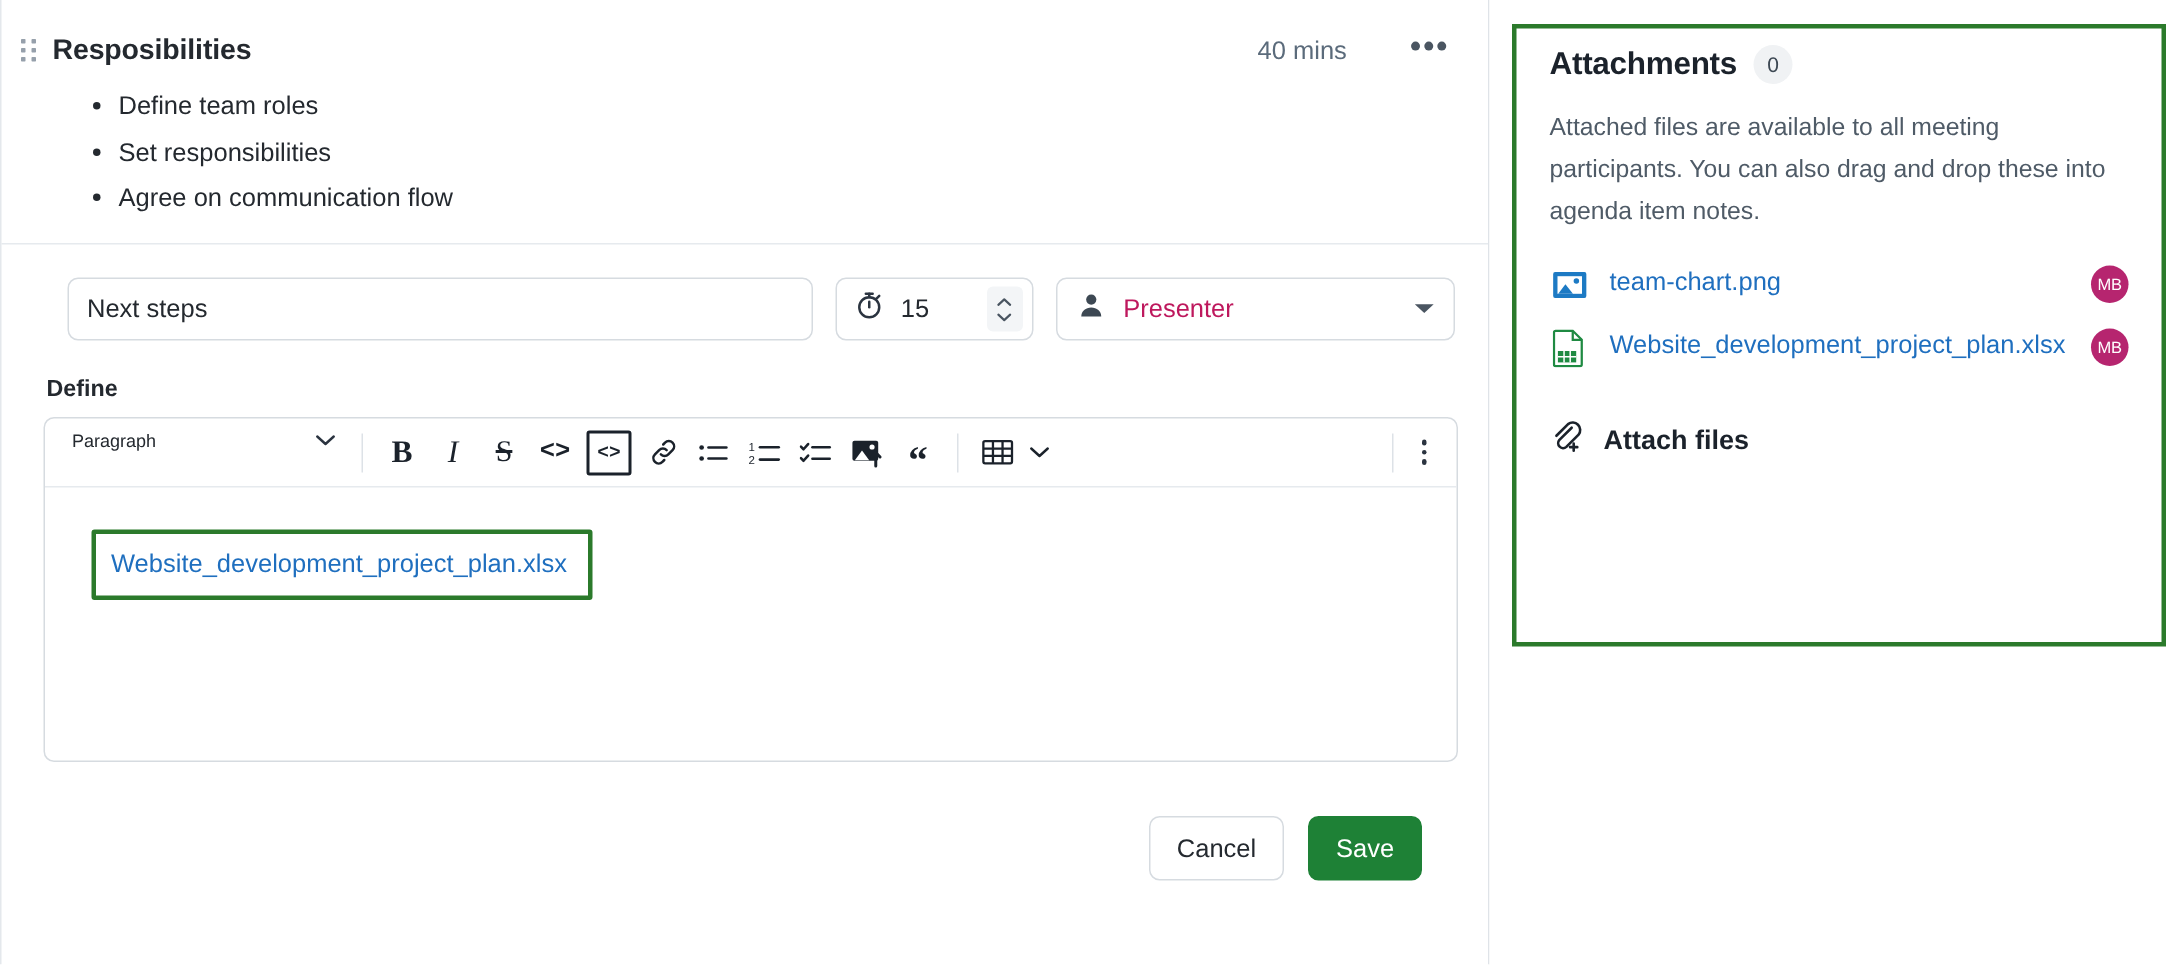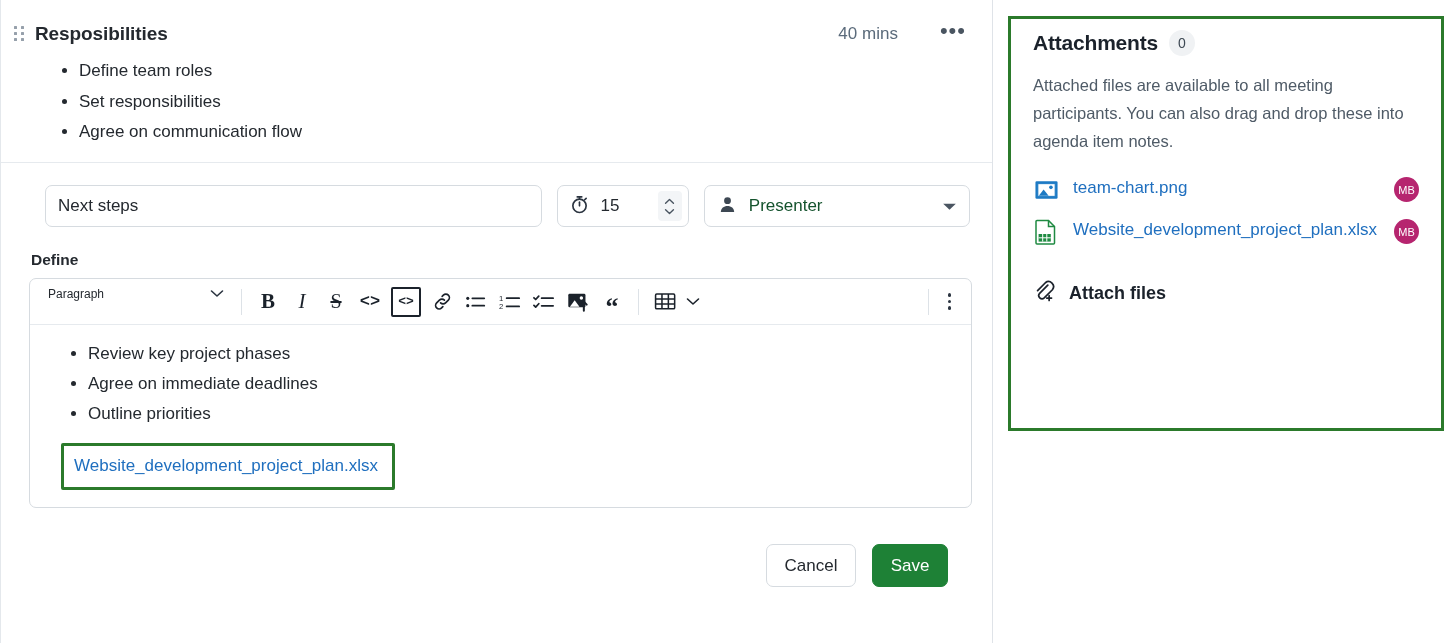--- a/index.html
+++ b/index.html
@@ -165,21 +165,21 @@
     border: 1px solid #d6dbe0;
     border-radius: 7px;
     display: flex;
     align-items: center;
     padding: 0 12px 0 13px;
     background: #fff;
     cursor: pointer;
   }
   .presenter-label {
     font-size: 17px;
-    color: #14532d;
+    color: #be185d;
     margin-left: 12px;
     flex: 1 1 auto;
   }
 
   .notes-label {
     font-size: 15.5px;
     font-weight: bold;
     color: #24292f;
     margin: 24px 0 9px 2px;
   }
@@ -554,25 +554,20 @@
           <span class="tb-sep"></span>
 
           <div class="kebab-v">
             <i></i>
               <i></i>
               <i></i>
           </div>
         </div>
 
         <div class="editor-body">
-          <ul>
-            <li>Review key project phases</li>
-            <li>Agree on immediate deadlines</li>
-            <li>Outline priorities</li>
-          </ul>
           <div class="file-chip">
             <a>Website_development_project_plan.xlsx</a>
           </div>
         </div>
       </div>
 
       <div class="form-actions">
         <button class="btn btn-cancel">Cancel</button>
         <button class="btn btn-save">Save</button>
       </div>

